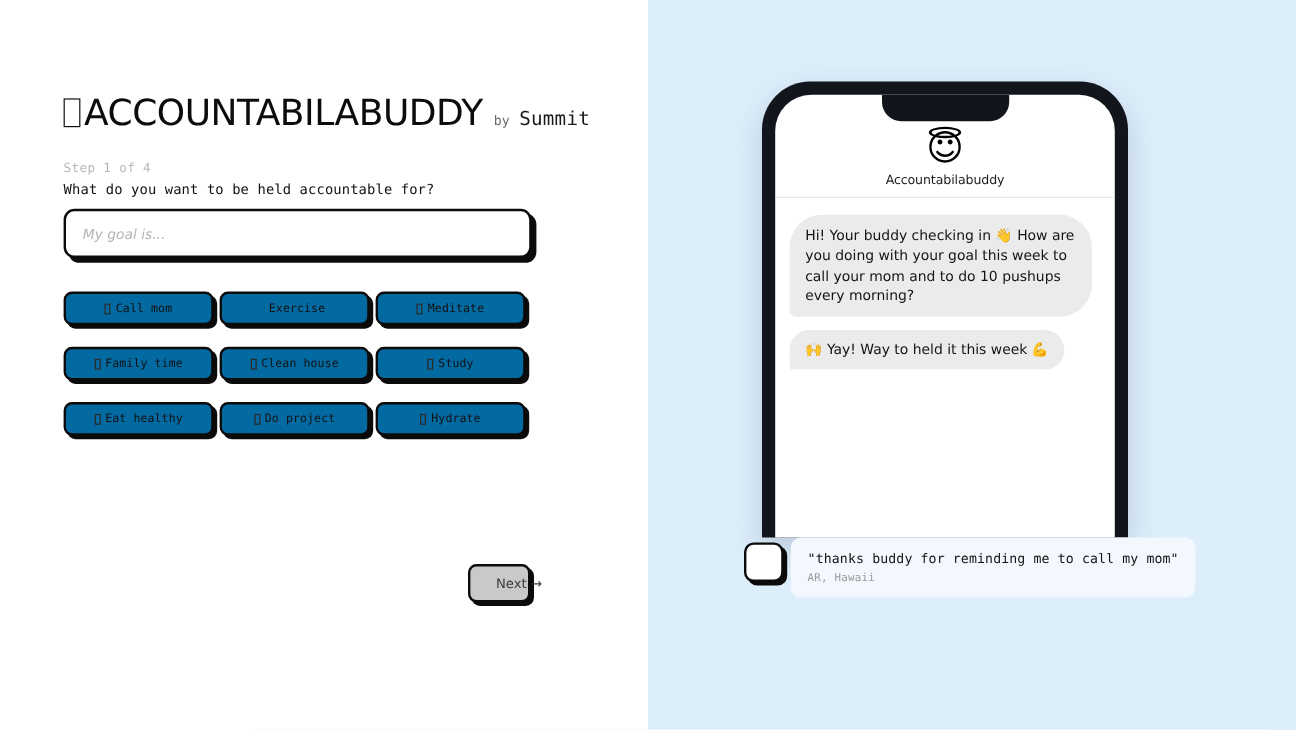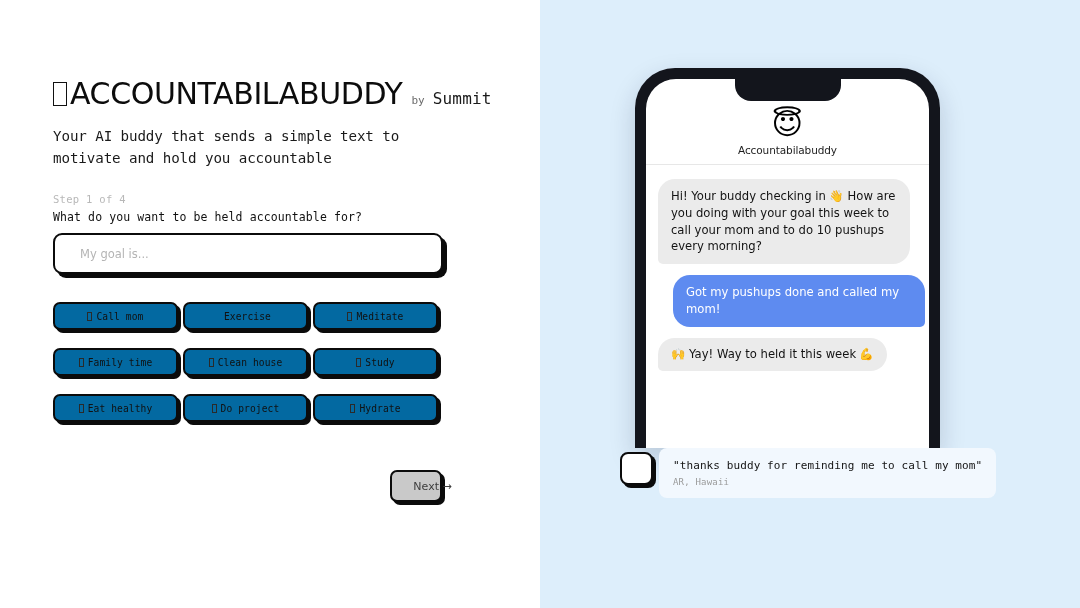--- a/index.html
+++ b/index.html
@@ -108,25 +108,26 @@
     width: 390px;
   }
 
   .goal-input {
     width: 390px;
     height: 41px;
     border: 2px solid #0b0b0b;
     border-radius: 9px;
     background: #ffffff;
     box-shadow: 4px 4px 0 #0b0b0b;
-    padding: 0 25px;
+    padding: 0 14px;
     font-family: "DejaVu Sans", "Liberation Sans", sans-serif;
     font-size: 11.5px;
     color: #111111;
     outline: none;
+    font-style: italic;
   }
   .goal-input::placeholder {
     color: #b4b4b4;
     font-family: "DejaVu Sans", "Liberation Sans", sans-serif;
     font-size: 11.5px;
   }
 
   
   .chip-grid {
     margin-top: 28px;
@@ -261,21 +262,21 @@
     display: flex;
     flex-direction: column;
     gap: 11px;
   }
 
   .bubble {
     font-family: "DejaVu Sans", "Liberation Sans", sans-serif;
     font-size: 11.6px;
     line-height: 1.45;
     padding: 9px 13px;
-    border-radius: 17px;
+    border-radius: 27px;
     position: relative;
     max-width: 252px;
     word-wrap: break-word;
   }
 
   .bubble.in {
     background: #ebebeb;
     color: #131313;
     align-self: flex-start;
     border-bottom-left-radius: 5px;
@@ -370,21 +371,20 @@
   <div class="left-panel">
     <div class="left-inner">
 
       <div class="brand-row">
         <span class="brand-emoji"></span>
         <span class="brand-title">ACCOUNTABILABUDDY</span>
         <span class="brand-by">by</span>
         <span class="brand-summit">Summit</span>
       </div>
 
-      <div class="tagline">Your AI buddy that sends a simple text to motivate and hold you accountable</div>
 
       <div class="step-label">Step 1 of 4</div>
       <div class="question">What do you want to be held accountable for?</div>
 
       <div class="goal-input-wrap">
         <input class="goal-input" type="text" placeholder="My goal is..." style="">
       </div>
 
       <div class="chip-grid">
         <div class="chip">
@@ -436,21 +436,20 @@
       <div class="phone-screen">
         <div class="notch"></div>
 
         <div class="chat-header">
           <div class="avatar-emoji">😇</div>
           <div class="chat-name">Accountabilabuddy</div>
         </div>
 
         <div class="chat-body">
           <div class="bubble in">Hi! Your buddy checking in 👋 How are you doing with your goal this week to call your mom and to do 10 pushups every morning?</div>
-          <div class="bubble out">Got my pushups done and called my mom!</div>
           <div class="bubble in short">🙌 Yay!  Way to held it this week 💪</div>
         </div>
       </div>
     </div>
 
     <div class="testimonial">
       <div class="testimonial-avatar"></div>
       <div class="testimonial-card">
         <div class="testimonial-quote">"thanks buddy for reminding me to call my mom"</div>
         <div class="testimonial-author">AR, Hawaii</div>

